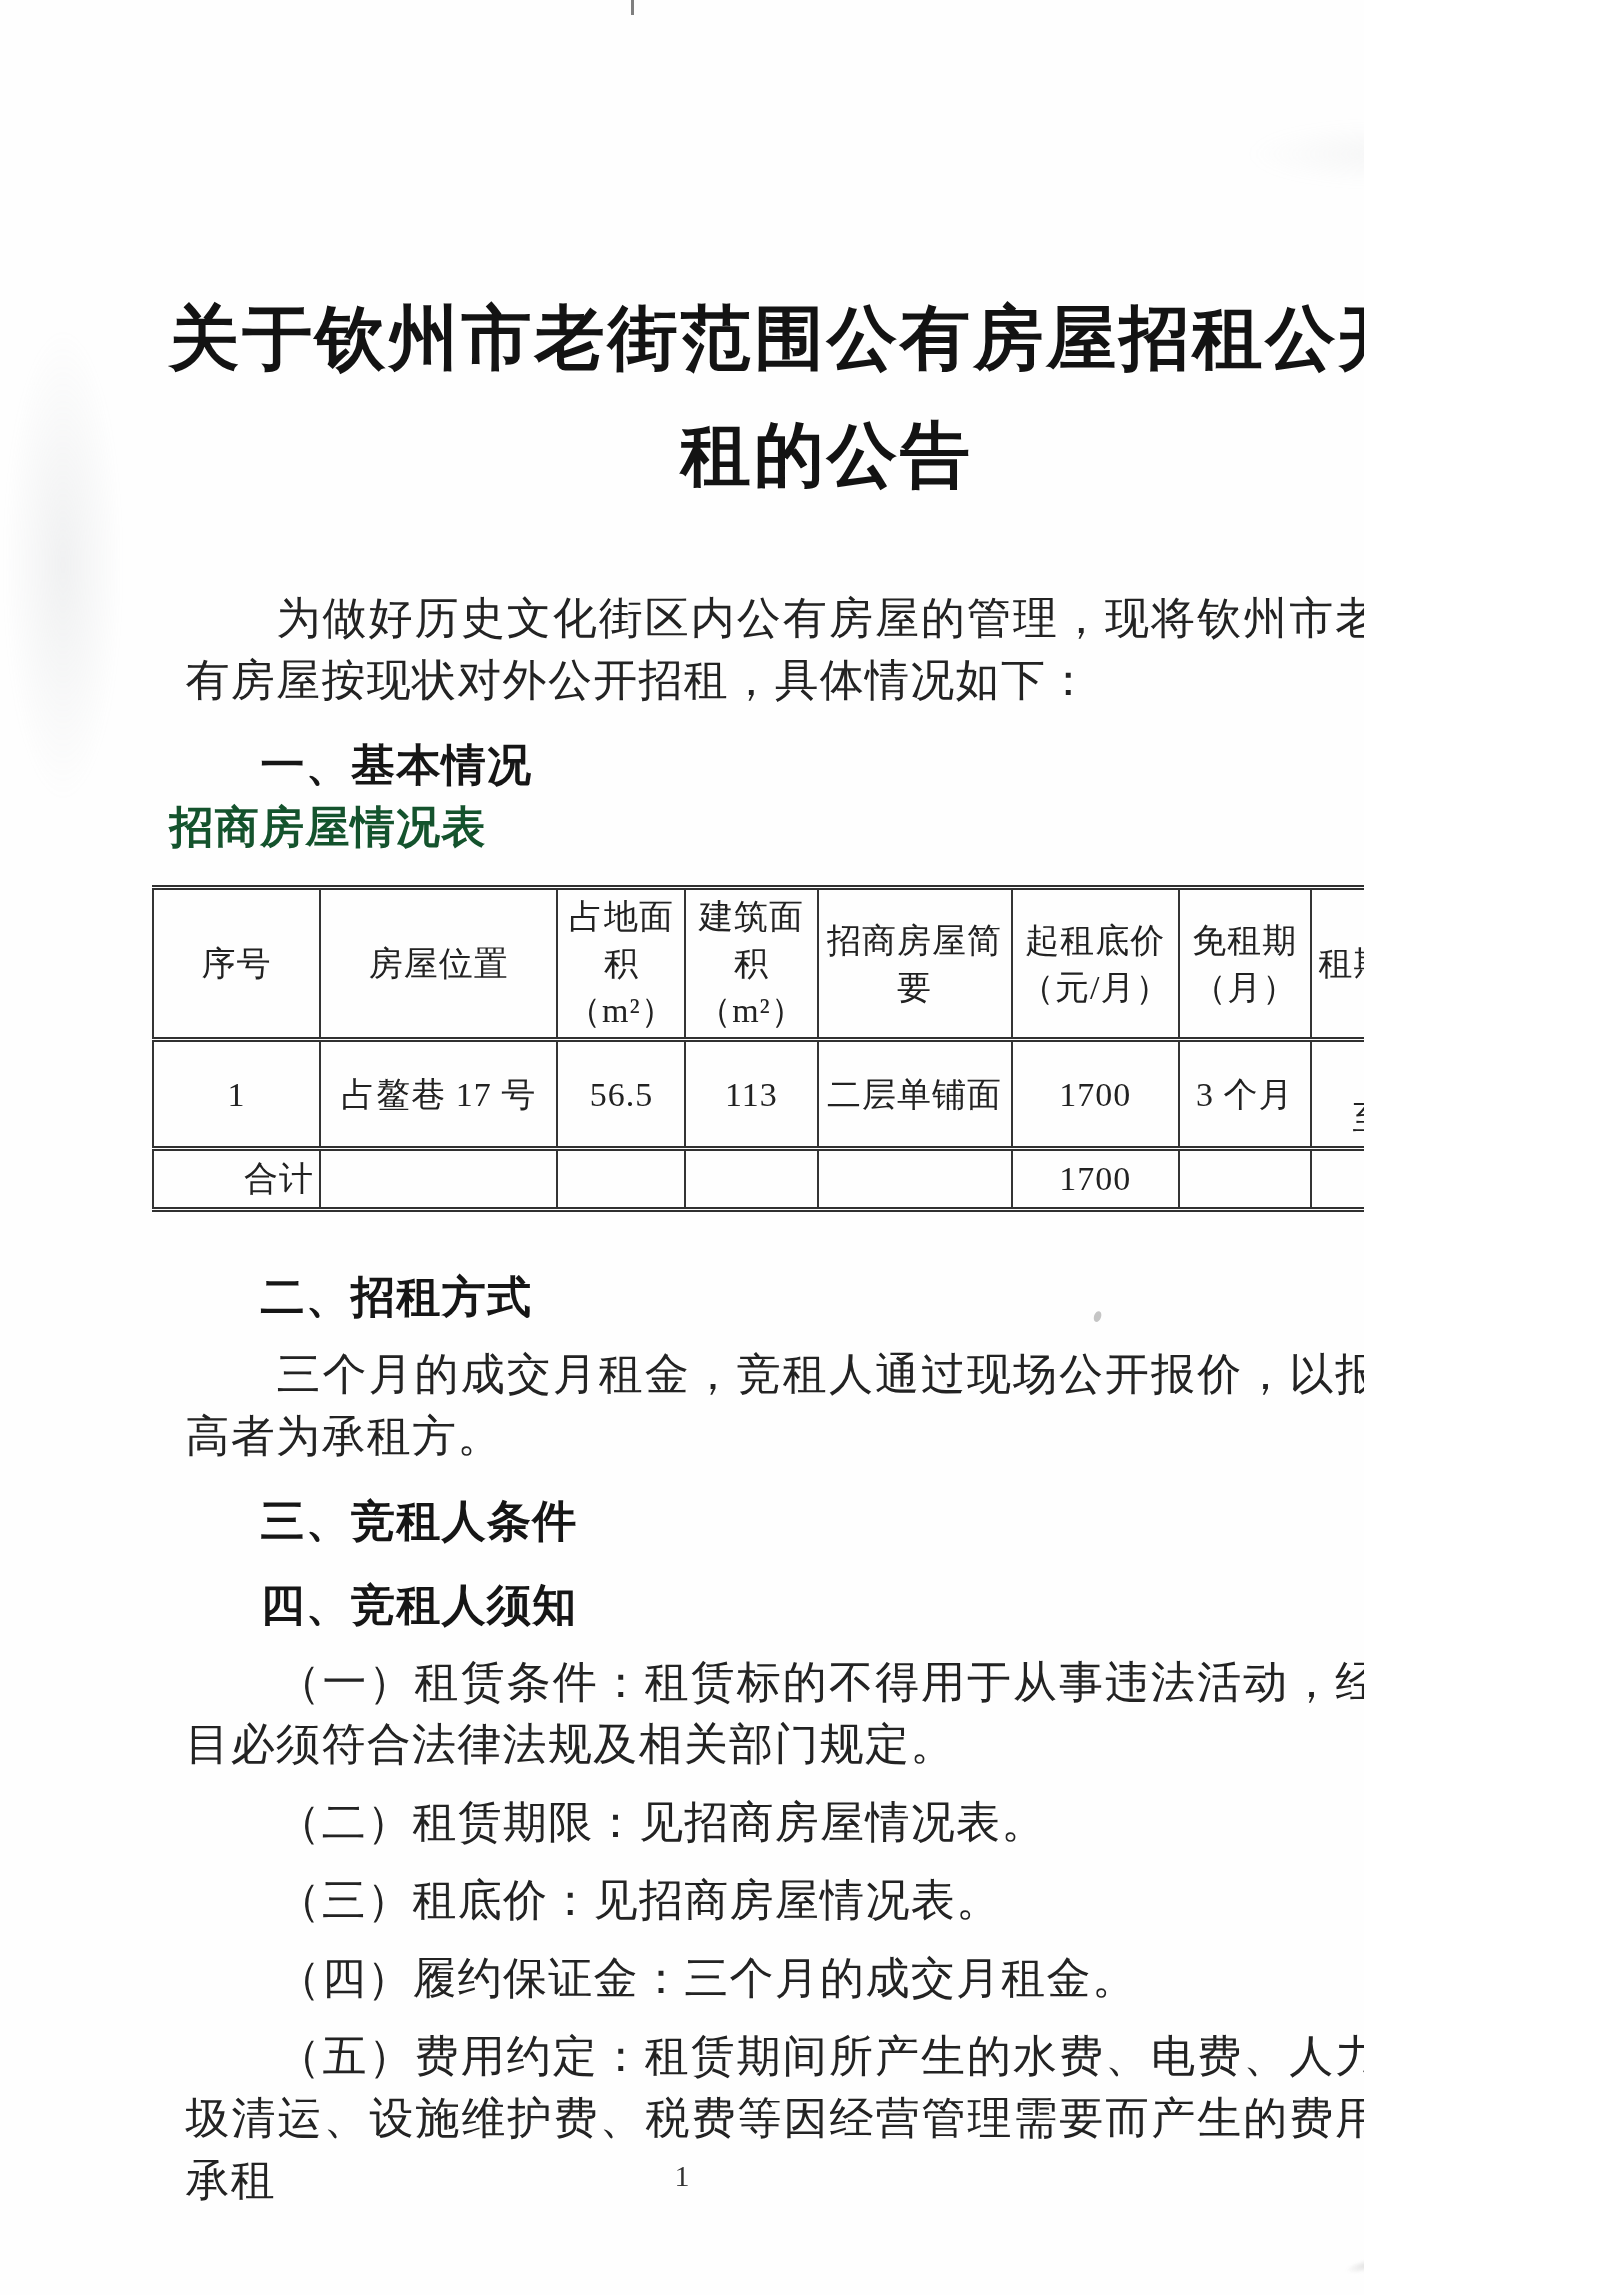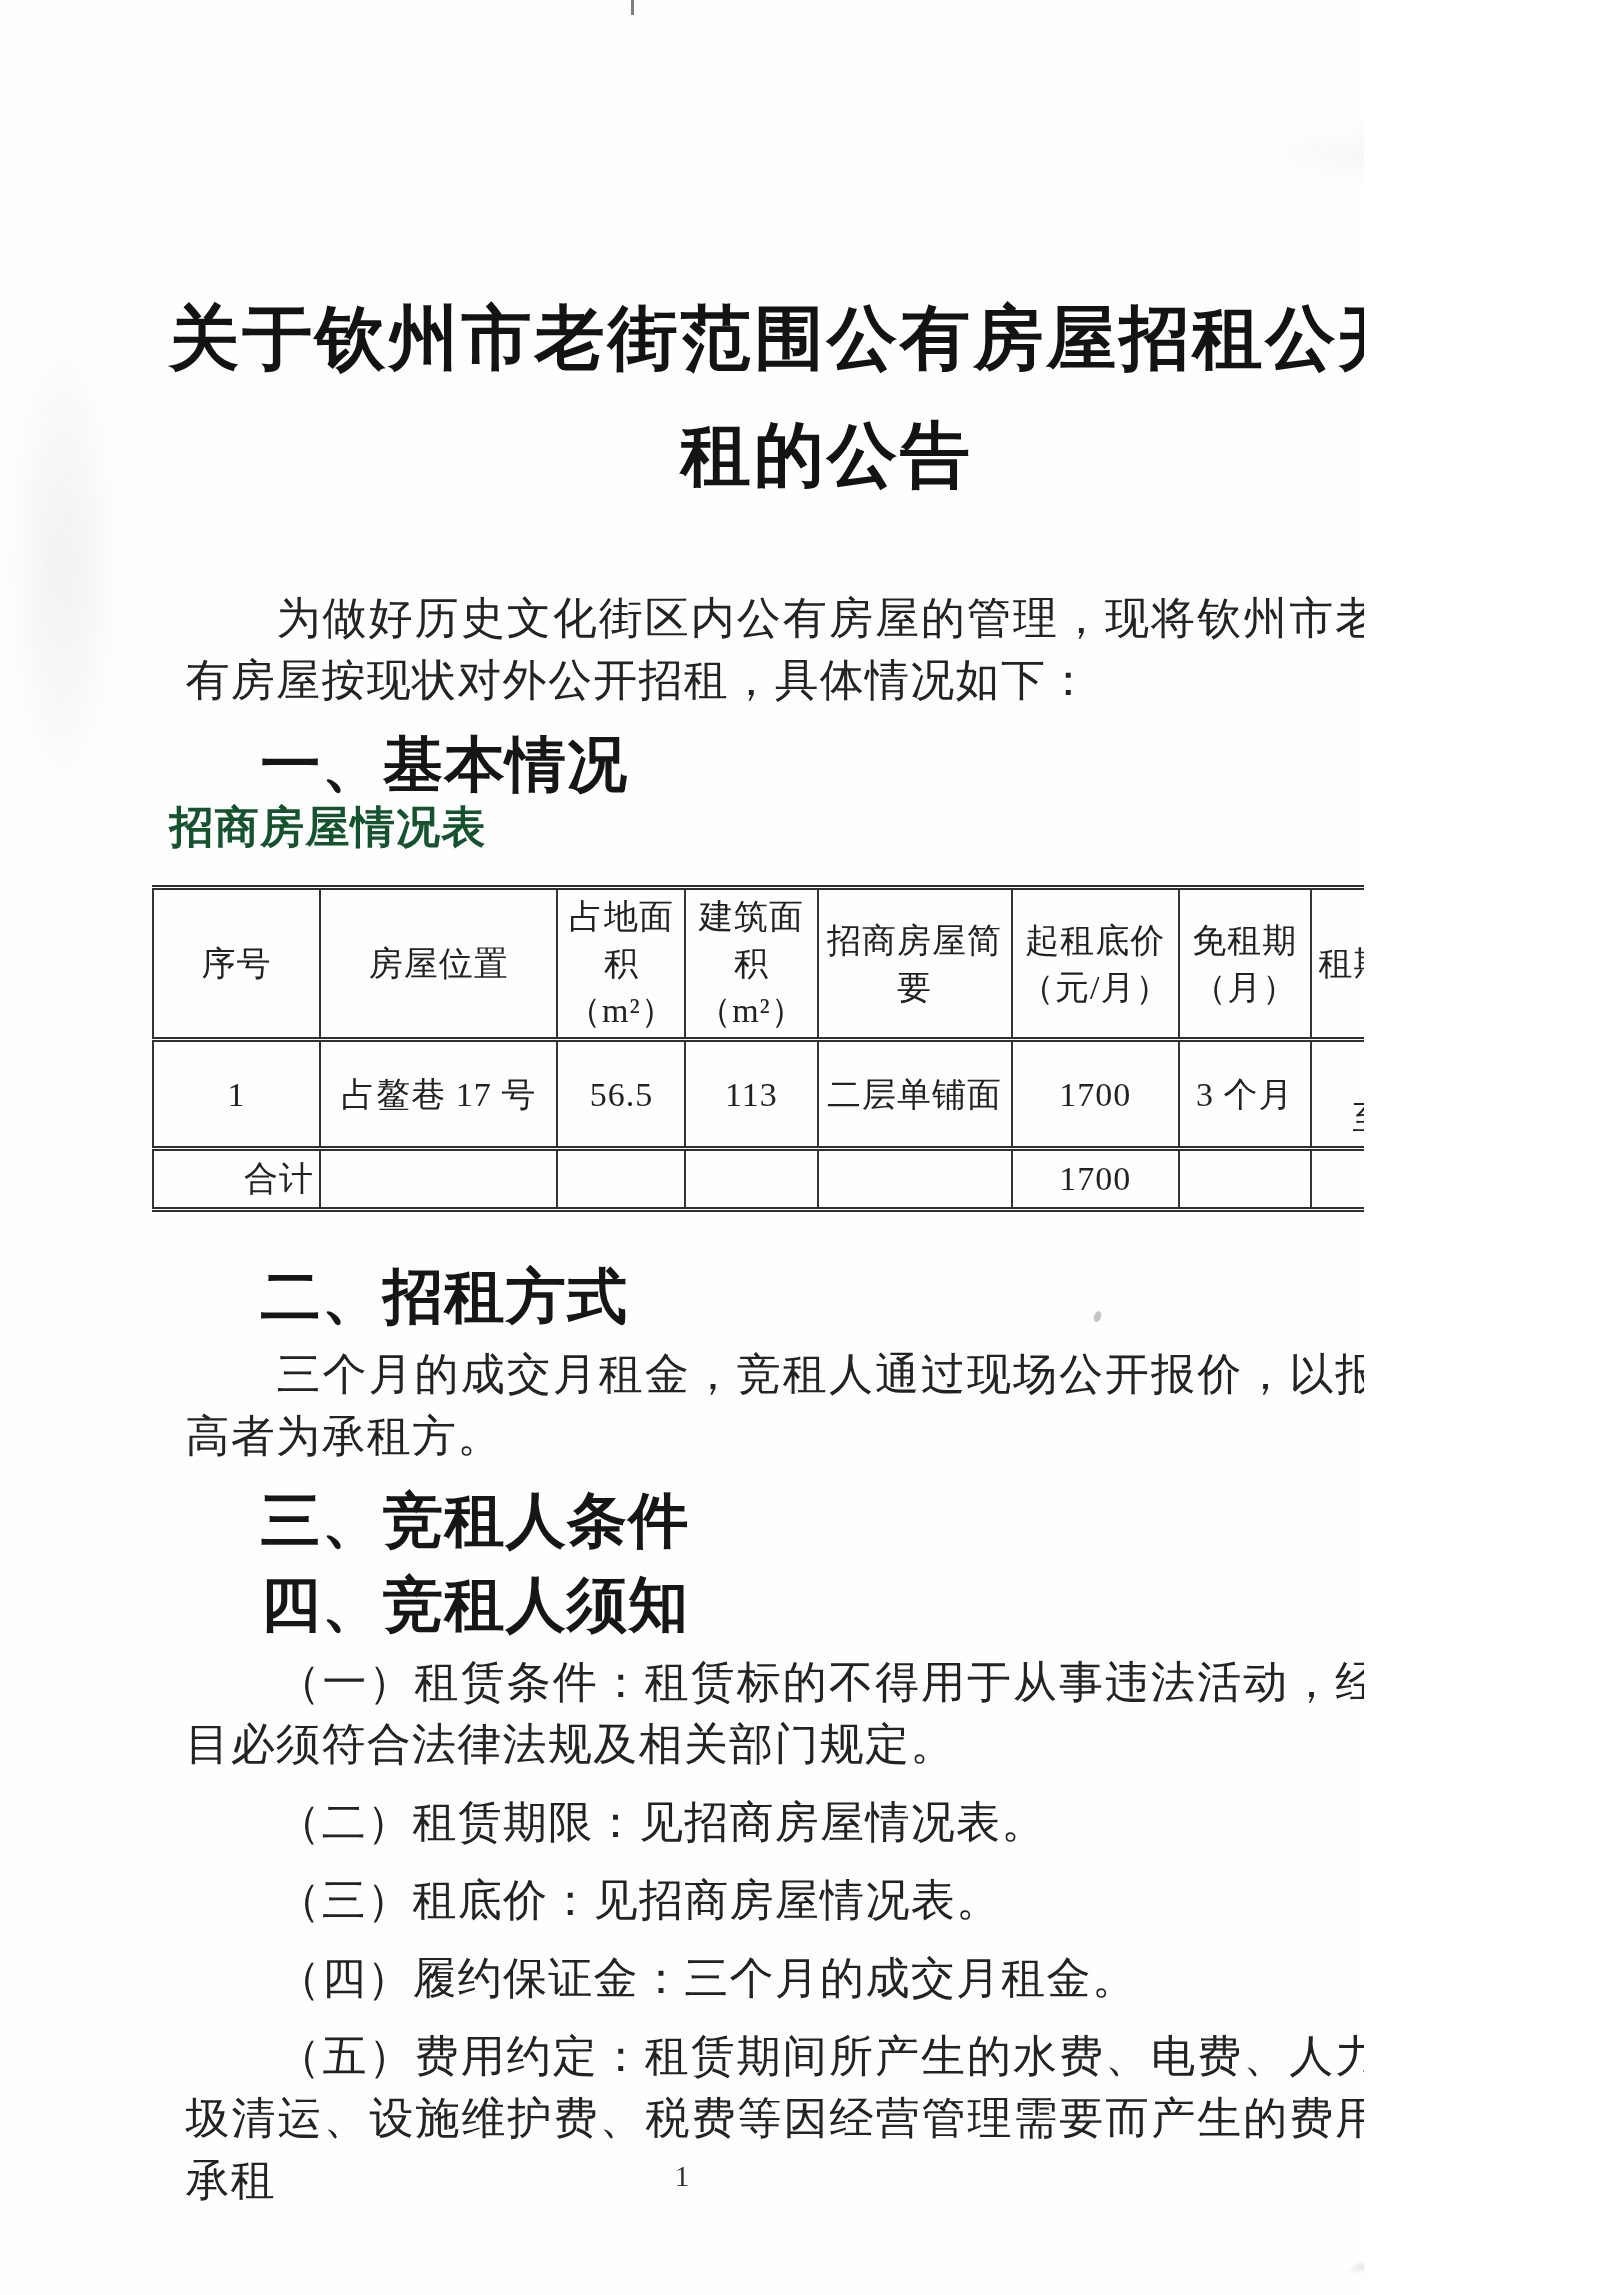--- a/index.html
+++ b/index.html
@@ -17,21 +17,21 @@
   .text-col{padding-left:17.5px;padding-right:13.4px;}
   .para{
     margin:16px;font-size:44px;line-height:62px;letter-spacing:1.3px;
     text-align:justify;color:#232323;
   }
   .indent{text-indent:91px;}
   .intro{margin-top:74px;}
   .sec-heading{
     margin:22px 0 0 0;font-weight:bold;color:#161616;
     font-family:"Liberation Sans","DejaVu Sans",sans-serif;
-    font-size:60px;line-height:62px;letter-spacing:1.3px;text-indent:91px;
+    font-size:44px;line-height:62px;letter-spacing:1.3px;text-indent:91px;
   }
   .table-title{
     margin:0;font-weight:bold;color:#14532d;
     font-family:"Liberation Sans","DejaVu Sans",sans-serif;
     font-size:44px;line-height:62px;letter-spacing:1.3px;
   }
   table.housing{
     width:100%;border-collapse:collapse;table-layout:fixed;
     margin-top:27px;margin-bottom:54px;
     font-size:34px;line-height:47px;letter-spacing:1px;color:#222;

